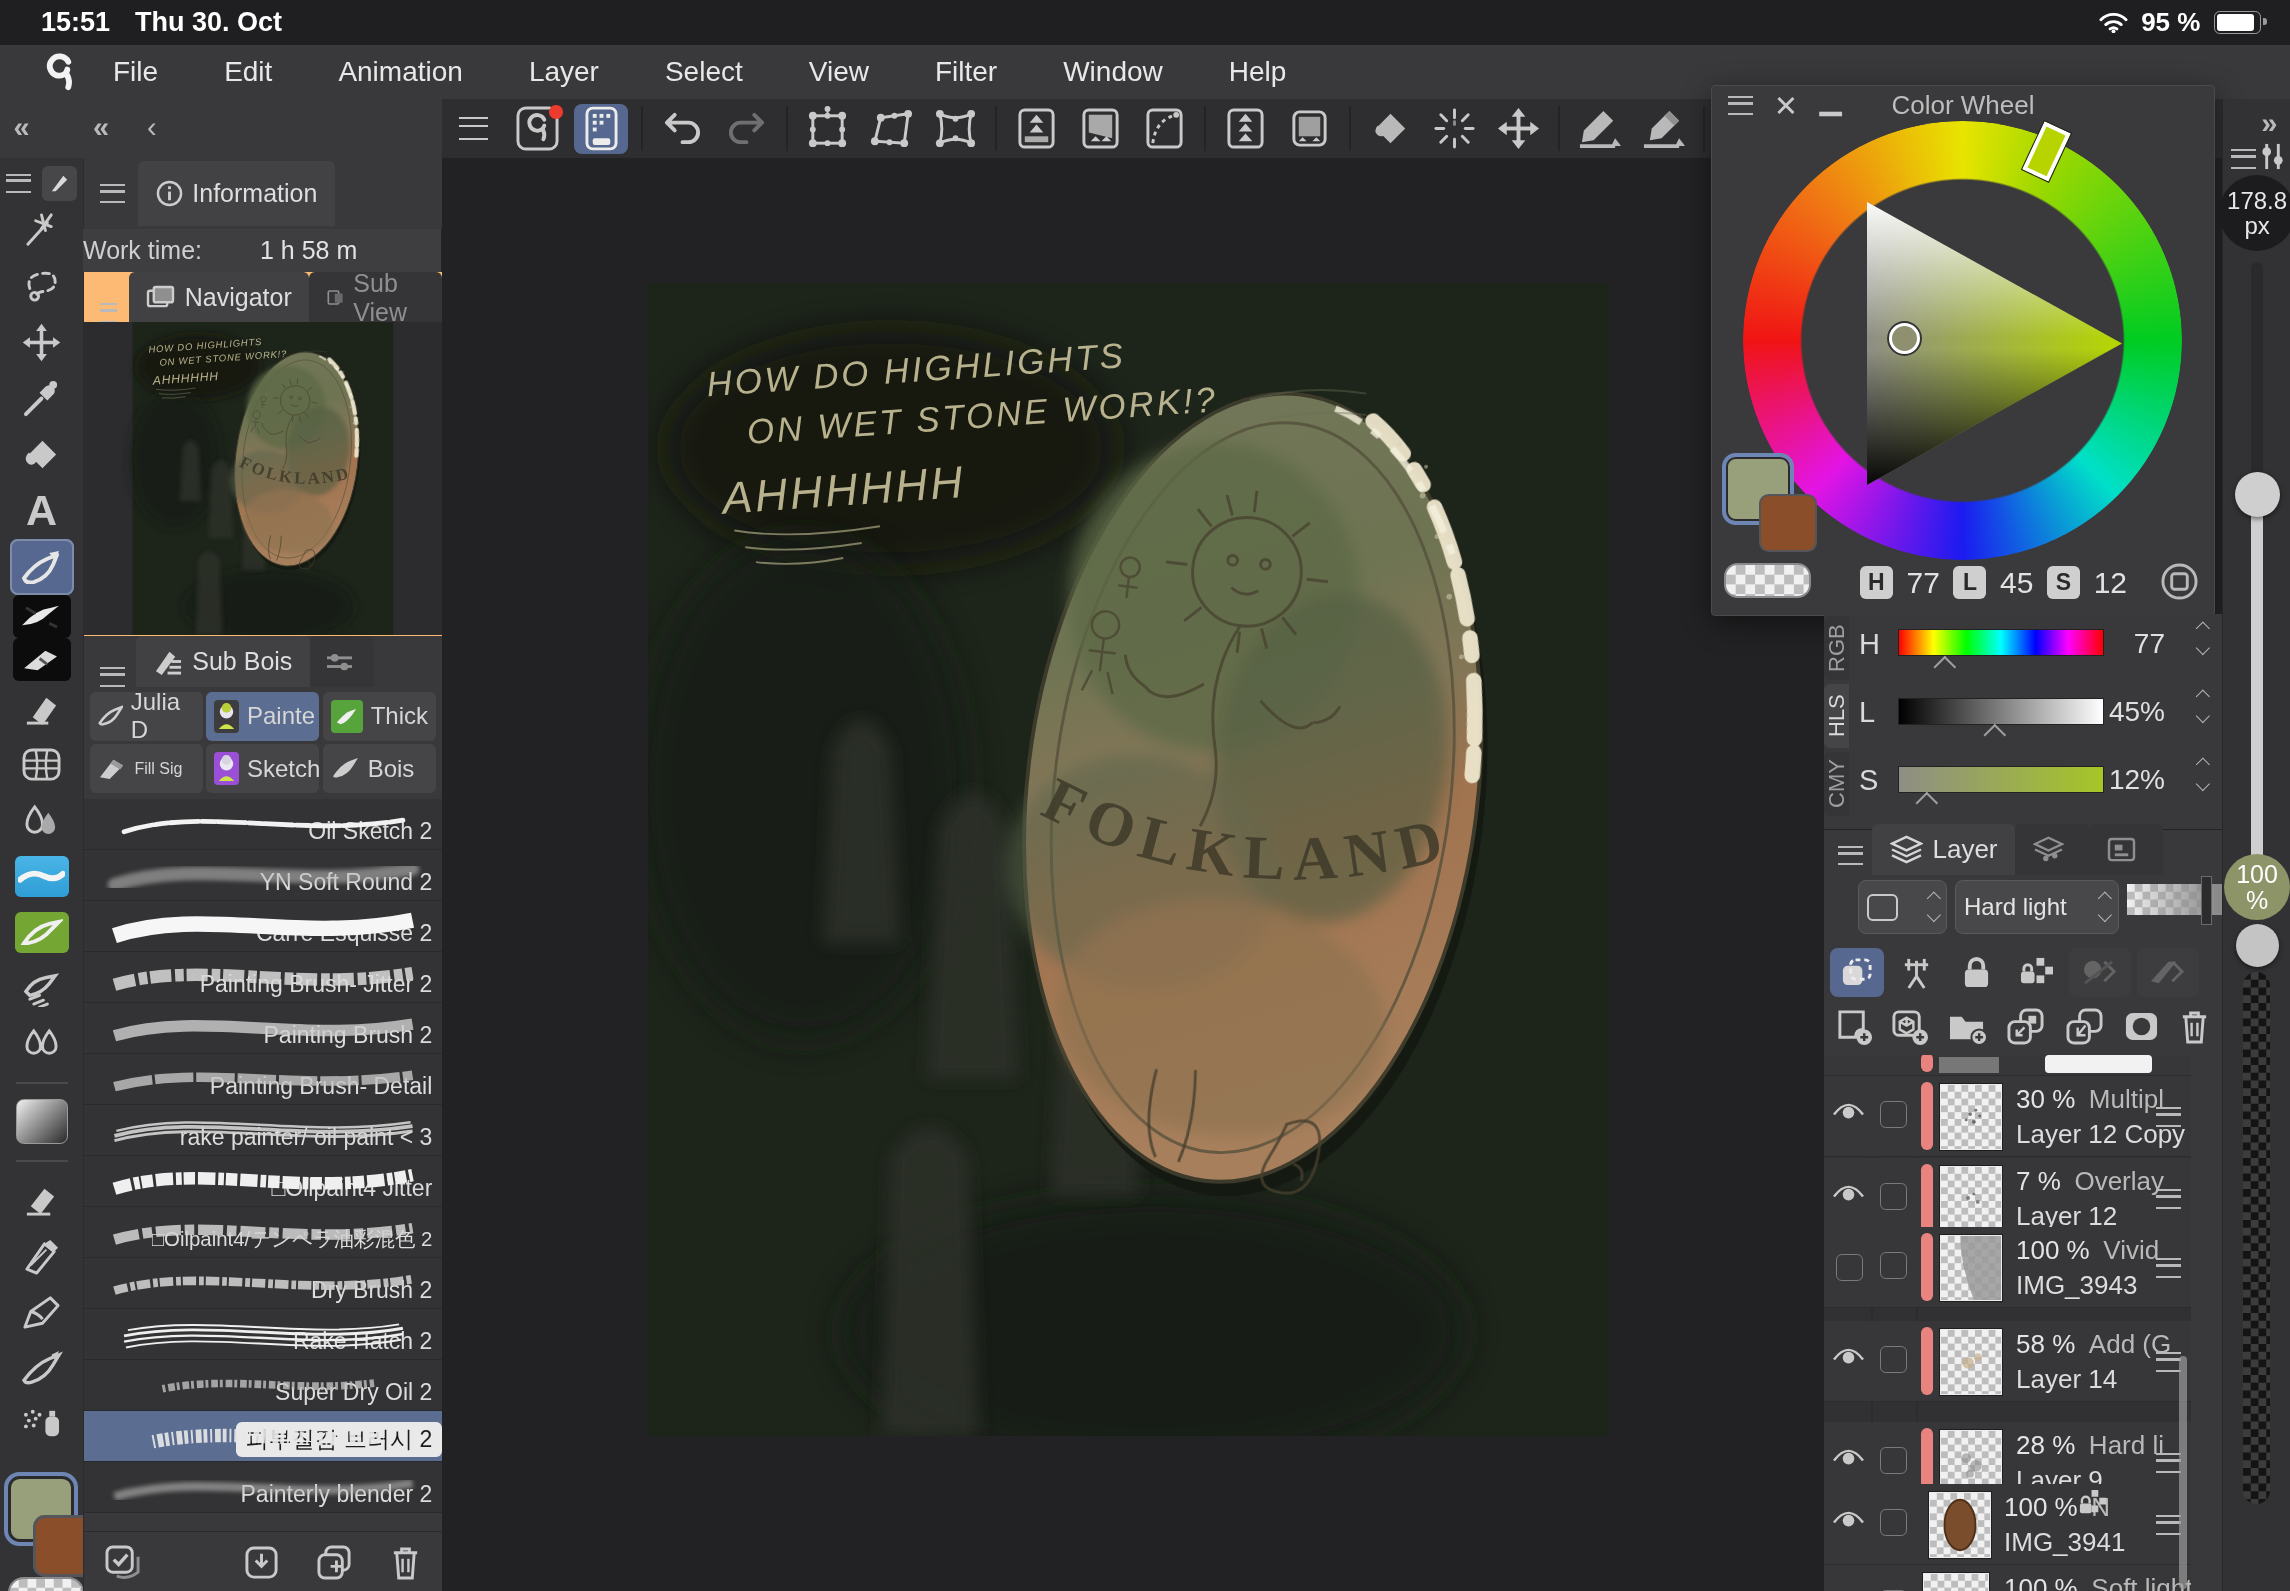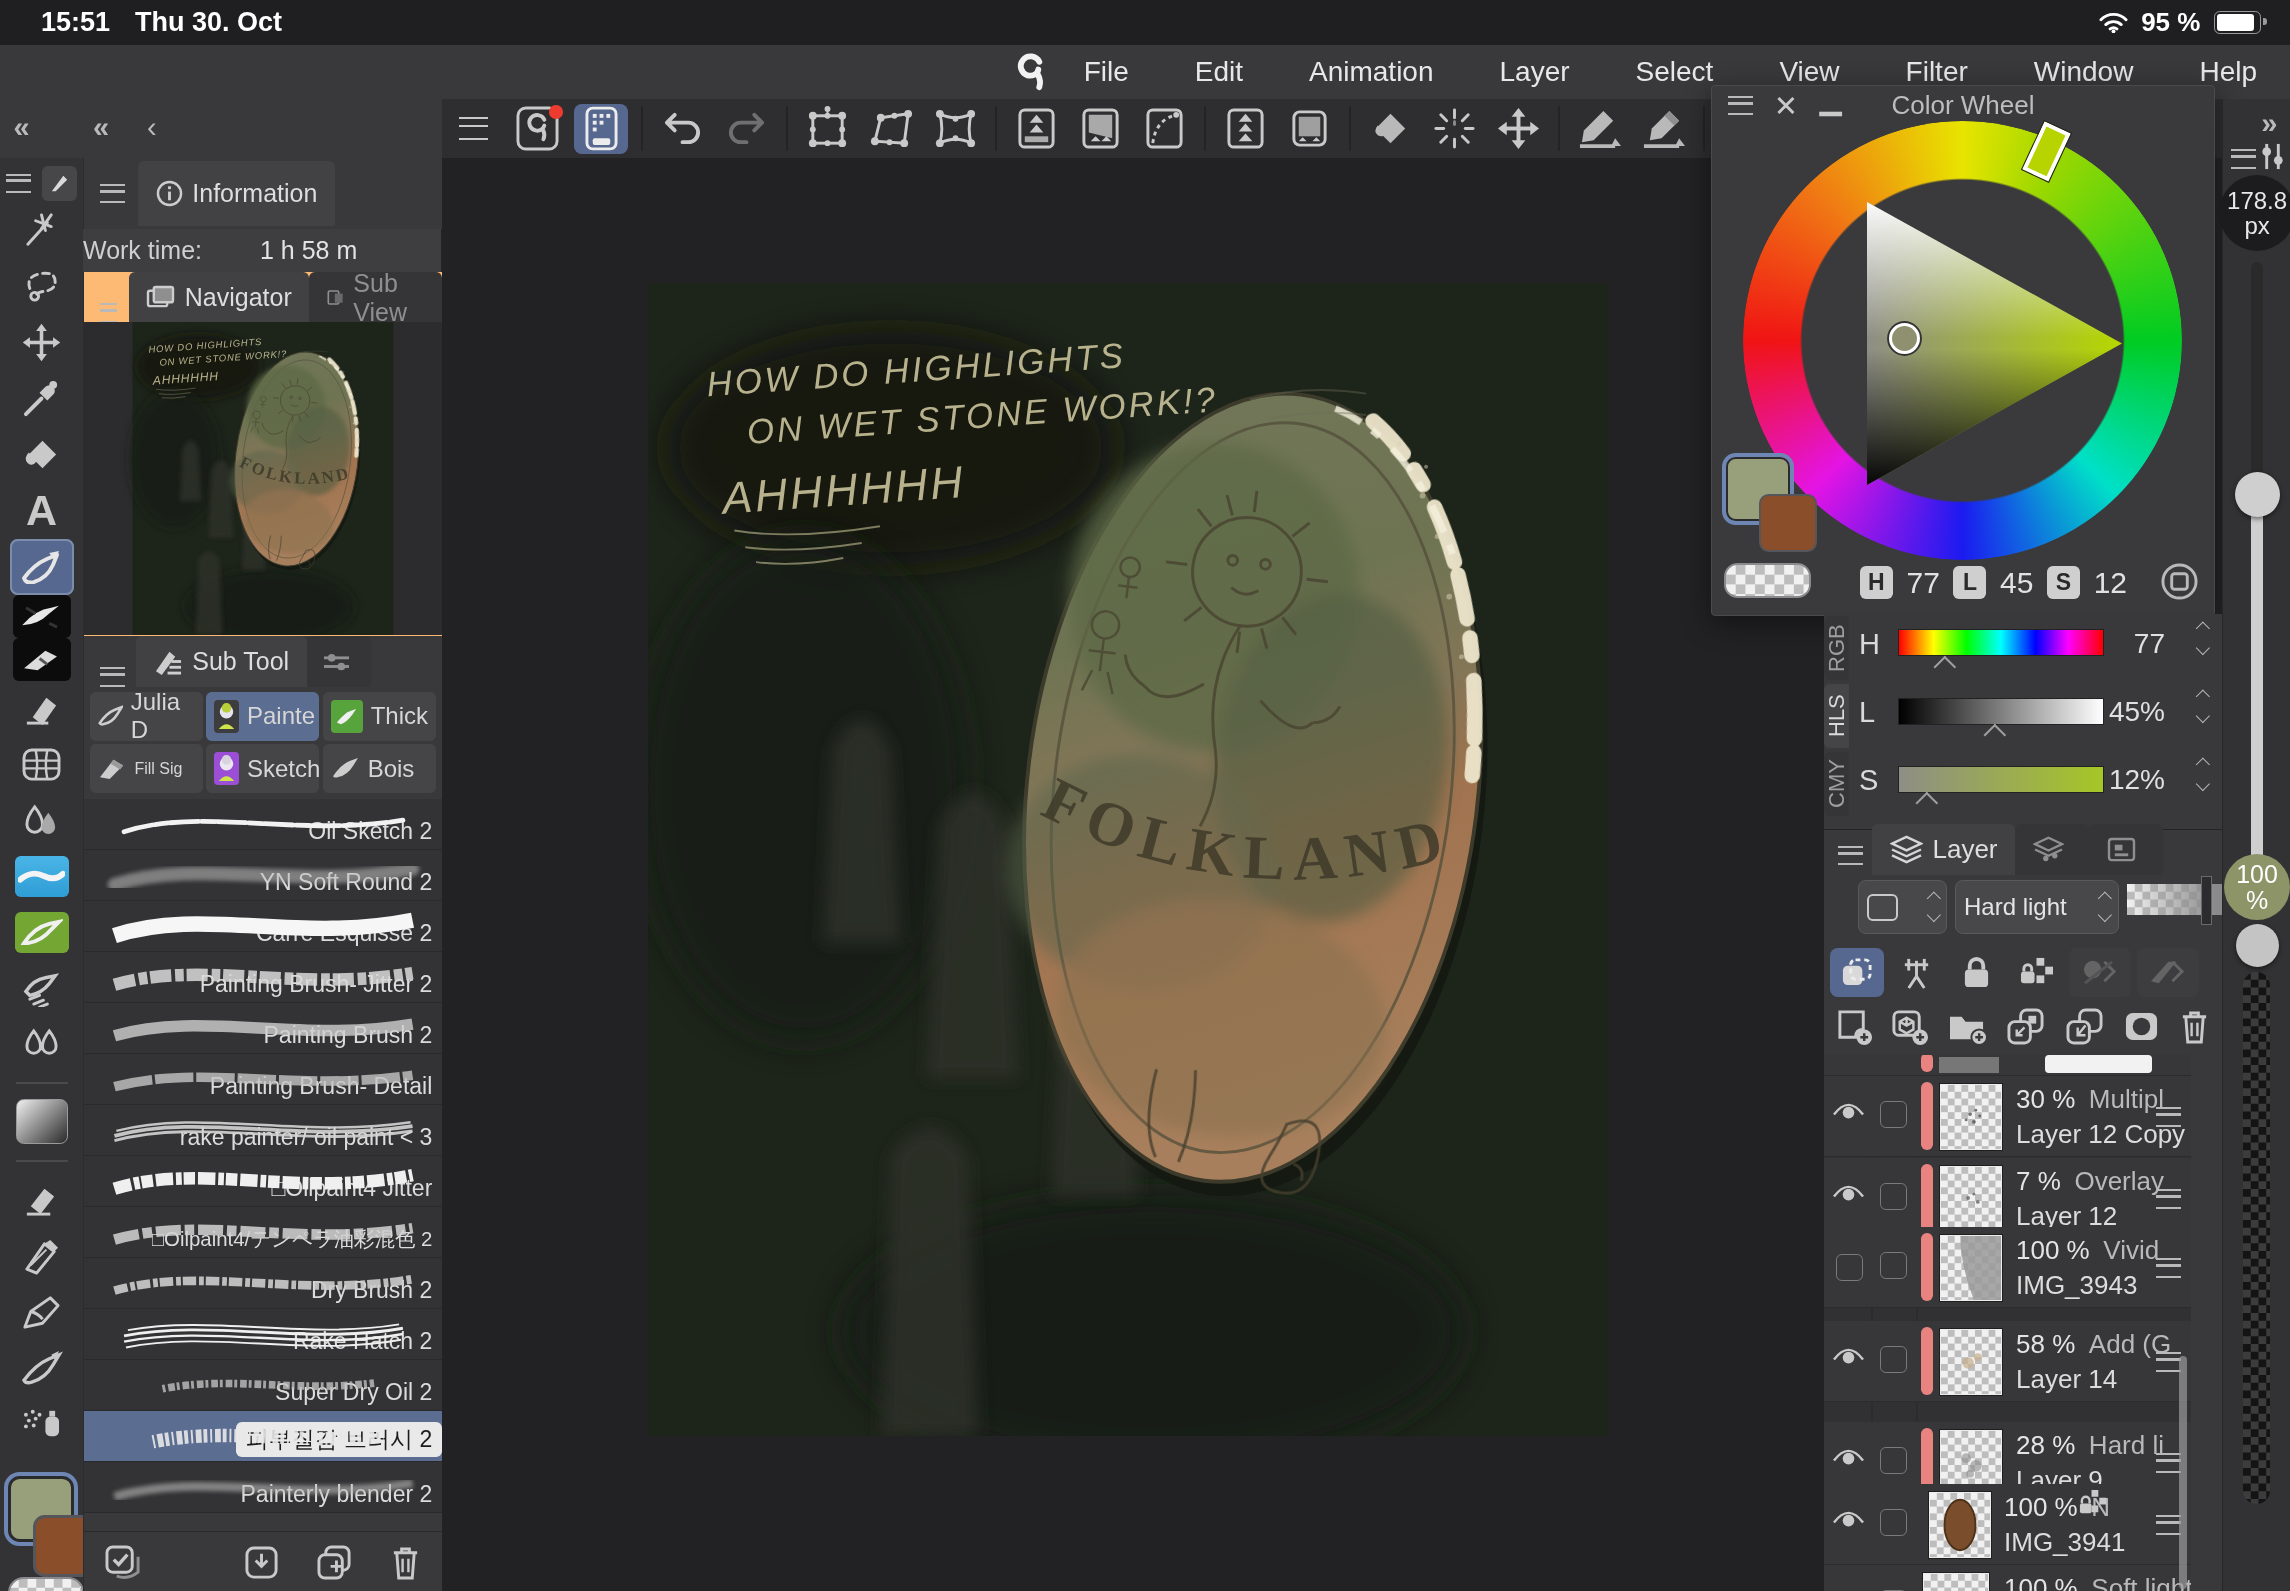--- a/index.html
+++ b/index.html
@@ -16,21 +16,21 @@
   svg{display:block;}
   
   .statusbar{left:0;top:0;width:2290px;height:45px;background:#1f1f21;display:flex;align-items:center;}
   .statusbar .time{font-size:27px;font-weight:bold;color:#fff;margin-left:41px;}
   .statusbar .date{font-size:27px;font-weight:bold;color:#fff;margin-left:25px;}
   .statusbar .right{margin-left:auto;display:flex;align-items:center;gap:13.6px;margin-right:29px;color:#fff;font-size:26px;font-weight:bold;}
   .batt{width:45px;height:21.3px;border:1.9px solid #9a9a9a;border-radius:5.8px;position:relative;}
   .batt i{position:absolute;left:1.9px;top:1.9px;bottom:1.9px;width:82%;background:#fff;border-radius:2.9px;}
   .batt:after{content:"";position:absolute;right:-6.8px;top:5.8px;width:3.9px;height:7.8px;background:#9a9a9a;border-radius:0 2.9px 2.9px 0;}
   
-  .menubar{left:0;top:45px;width:2290px;height:54px;background:#39393b;display:flex;align-items:center;border-bottom:1px solid #be185d;justify-content:flex-end;}
+  .menubar{left:0;top:45px;width:2290px;height:54px;background:#39393b;display:flex;align-items:center;border-bottom:1px solid #be185d;}
   .menubar .item{font-size:28px;color:#e8e8e8;padding:0 33px;cursor:default;}
   
   .toolbar{left:442px;top:99px;width:1849px;height:59px;background:#2e2e30;display:flex;align-items:center;gap:0;}
   .tbtn{width:54px;height:50px;border-radius:7.8px;display:flex;align-items:center;justify-content:center;margin:0 4.9px;}
   .tbtn.sel{background:#56688f;}
   .tb-sep{width:1.9px;height:45px;background:#242426;margin:0 7.8px;}
   
   .ldock-top{left:0;top:99px;width:442px;height:59px;background:#39393b;color:#b9b9b9;}
   .toolstrip{left:0;top:158px;width:83px;height:1433px;background:#333335;display:flex;flex-direction:column;align-items:center;}
   .tool{width:64px;height:56px;display:flex;align-items:center;justify-content:center;border-radius:7.8px;flex:0 0 auto;}
@@ -557,21 +557,21 @@
       <div class="mini-burger" style="margin:13.6px 11.6px 0 15.5px;"></div>
       <div class="tab">
         <svg width="29" height="27" viewBox="0 0 30 28">
             <path d="M2 24 L16 4 l6 5 -14 19 z" fill="#cdcdcd"></path>
             <g stroke="#cdcdcd" stroke-width="3">
               <line x1="18" y1="14" x2="28" y2="14"></line>
               <line x1="16" y1="20" x2="28" y2="20"></line>
               <line x1="14" y1="26" x2="28" y2="26"></line>
             </g>
           </svg>
-        <span>Sub Tool</span>
+        <span>Sub Bois</span>
       </div>
       <div class="tab dim" style="min-width:29px;">
         <svg width="25" height="19.4" viewBox="0 0 26 20">
             <line x1="0" y1="6" x2="26" y2="6" stroke="#8f8f8f" stroke-width="3"></line>
             <circle cx="8" cy="6" r="4" fill="#8f8f8f"></circle>
             <line x1="0" y1="15" x2="26" y2="15" stroke="#8f8f8f" stroke-width="3"></line>
             <circle cx="18" cy="15" r="4" fill="#8f8f8f"></circle>
           </svg>
       </div>
     </div>

